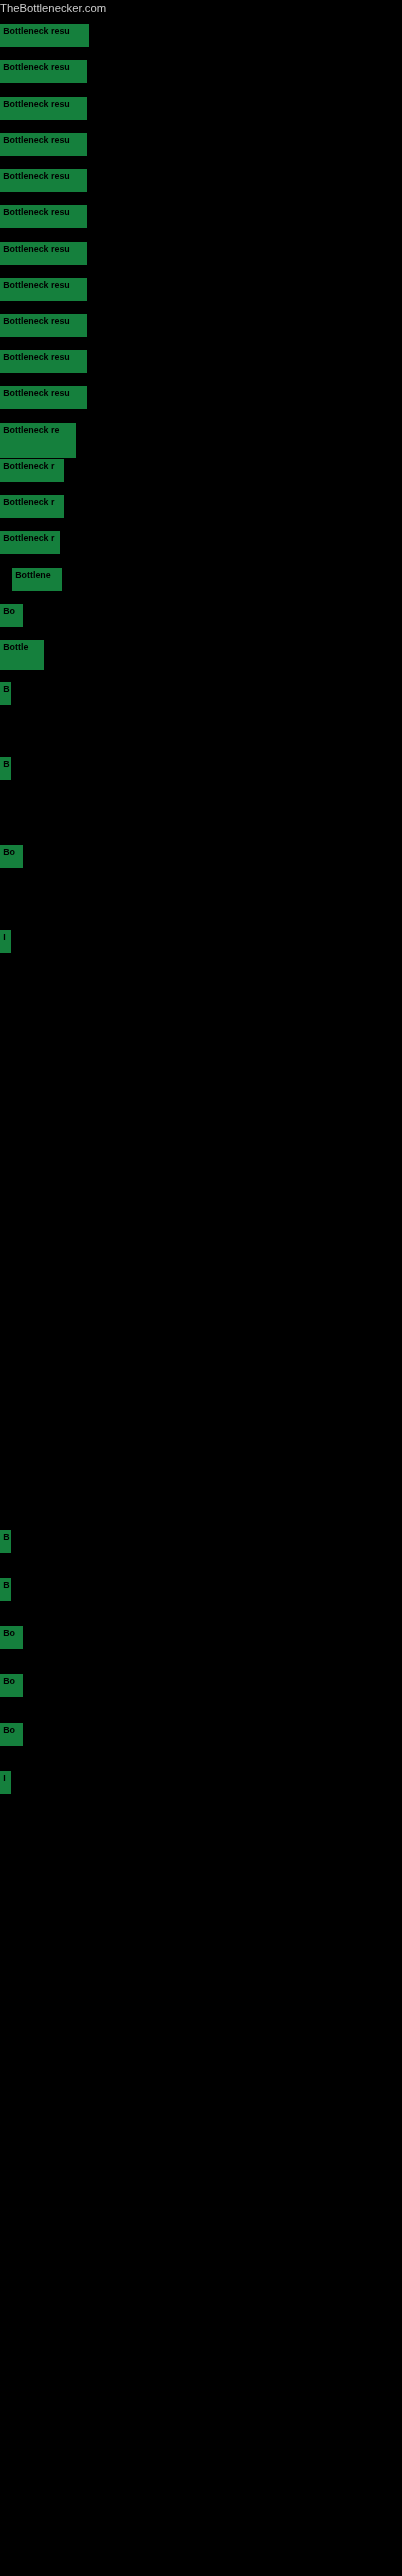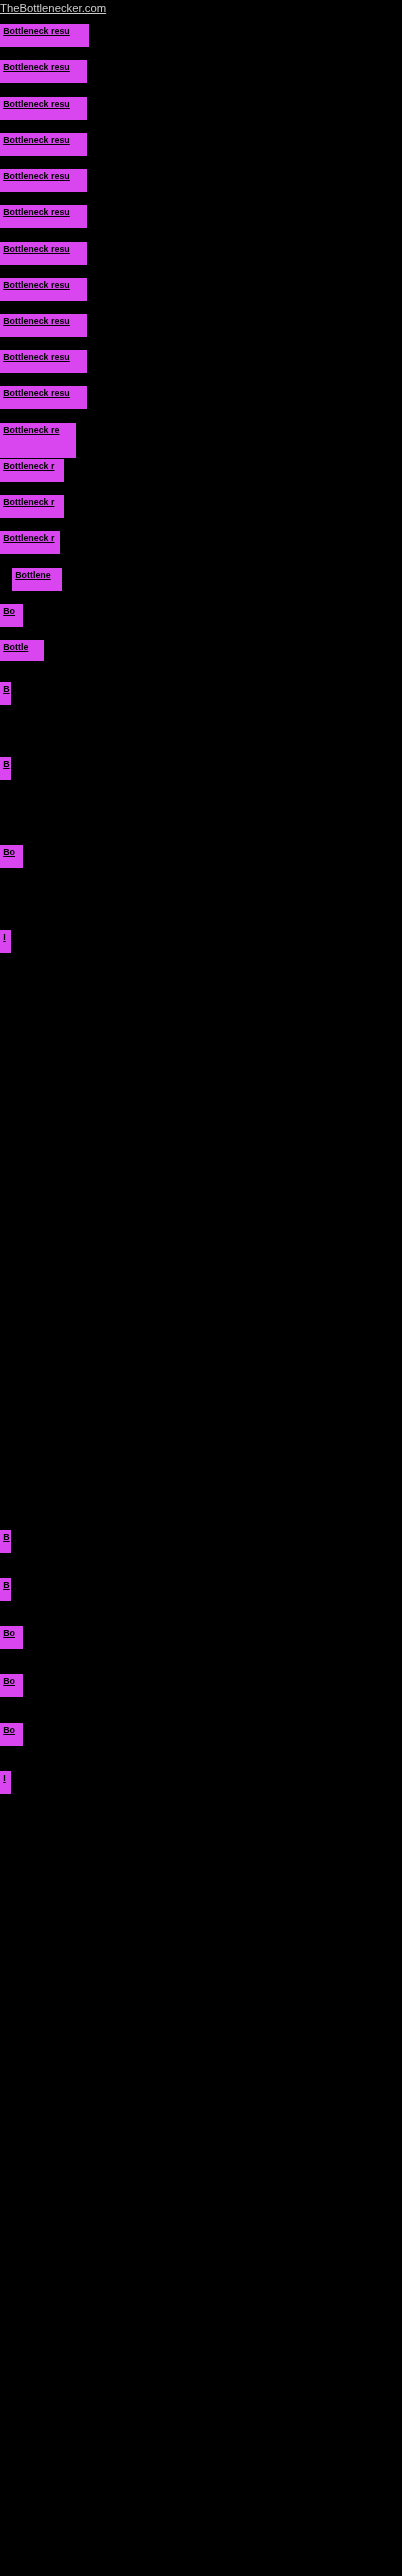--- a/index.html
+++ b/index.html
@@ -1,19 +1,18 @@
 <!DOCTYPE html>
 <html style="font-size:13px"><head>
   <meta charset="utf-8">
   <style>
     * {
       margin: 0;
       padding: 0;
       box-sizing: border-box;
-      text-decoration: underline;
     }
 
     body {
       background-color: #000000;
       width: 403px;
       min-height: 2576px;
       font-family: Arial, sans-serif;
       position: relative;
       overflow-x: hidden;
     }
@@ -21,21 +20,21 @@
     .site-header {
       text-align: center;
       padding: 6.4px 0 3.2px 0;
       color: #cccccc;
       font-size: 11.3px;
     }
 
     .bottleneck-item {
       position: absolute;
       left: 0;
-      background-color: #d946ef;
+      background-color: #15803d;
       color: #000000;
       font-size: 8.9px;
       font-weight: bold;
       padding: 2.4px 3.2px;
       white-space: nowrap;
       overflow: hidden;
       line-height: 1.3;
     }
   </style>
 </head>
@@ -55,21 +54,21 @@
 <div class="bottleneck-item" style="top: 278px; width: 87px; height: 22.5px;">Bottleneck resu</div>
 <div class="bottleneck-item" style="top: 314px; width: 87px; height: 22.5px;">Bottleneck resu</div>
 <div class="bottleneck-item" style="top: 350px; width: 87px; height: 22.5px;">Bottleneck resu</div>
 <div class="bottleneck-item" style="top: 386px; width: 87px; height: 22.5px;">Bottleneck resu</div>
 <div class="bottleneck-item" style="top: 423px; width: 76px; height: 35px;">Bottleneck re</div>
 <div class="bottleneck-item" style="top: 459px; width: 64px; height: 22.5px;">Bottleneck r</div>
 <div class="bottleneck-item" style="top: 495px; width: 64px; height: 22.5px;">Bottleneck r</div>
 <div class="bottleneck-item" style="top: 531px; width: 60px; height: 22.5px;">Bottleneck r</div>
 <div class="bottleneck-item" style="top: 568px; width: 50px; height: 22.5px; margin-left: 12px;">Bottlene</div>
 <div class="bottleneck-item" style="top: 604px; width: 22.5px; height: 22.5px;">Bo</div>
-<div class="bottleneck-item" style="top: 640px; width: 44px; height: 21px;">Bottle</div>
+<div class="bottleneck-item" style="top: 640px; width: 44px; height: 30px;">Bottle</div>
 <div class="bottleneck-item" style="top: 682px; width: 11.3px; height: 22.5px;">B</div>
 <div class="bottleneck-item" style="top: 757px; width: 11.3px; height: 22.5px;">B</div>
 <div class="bottleneck-item" style="top: 845px; width: 22.5px; height: 22.5px;">Bo</div>
 <div class="bottleneck-item" style="top: 930px; width: 11.3px; height: 22.5px;">I</div>
 <div class="bottleneck-item" style="top: 1530px; width: 11.3px; height: 22.5px;">B</div>
 <div class="bottleneck-item" style="top: 1578px; width: 11.3px; height: 22.5px;">B</div>
 <div class="bottleneck-item" style="top: 1626px; width: 22.5px; height: 22.5px;">Bo</div>
 <div class="bottleneck-item" style="top: 1674px; width: 22.5px; height: 22.5px;">Bo</div>
 <div class="bottleneck-item" style="top: 1723px; width: 22.5px; height: 22.5px;">Bo</div>
 <div class="bottleneck-item" style="top: 1771px; width: 11.3px; height: 22.5px;">I</div>

